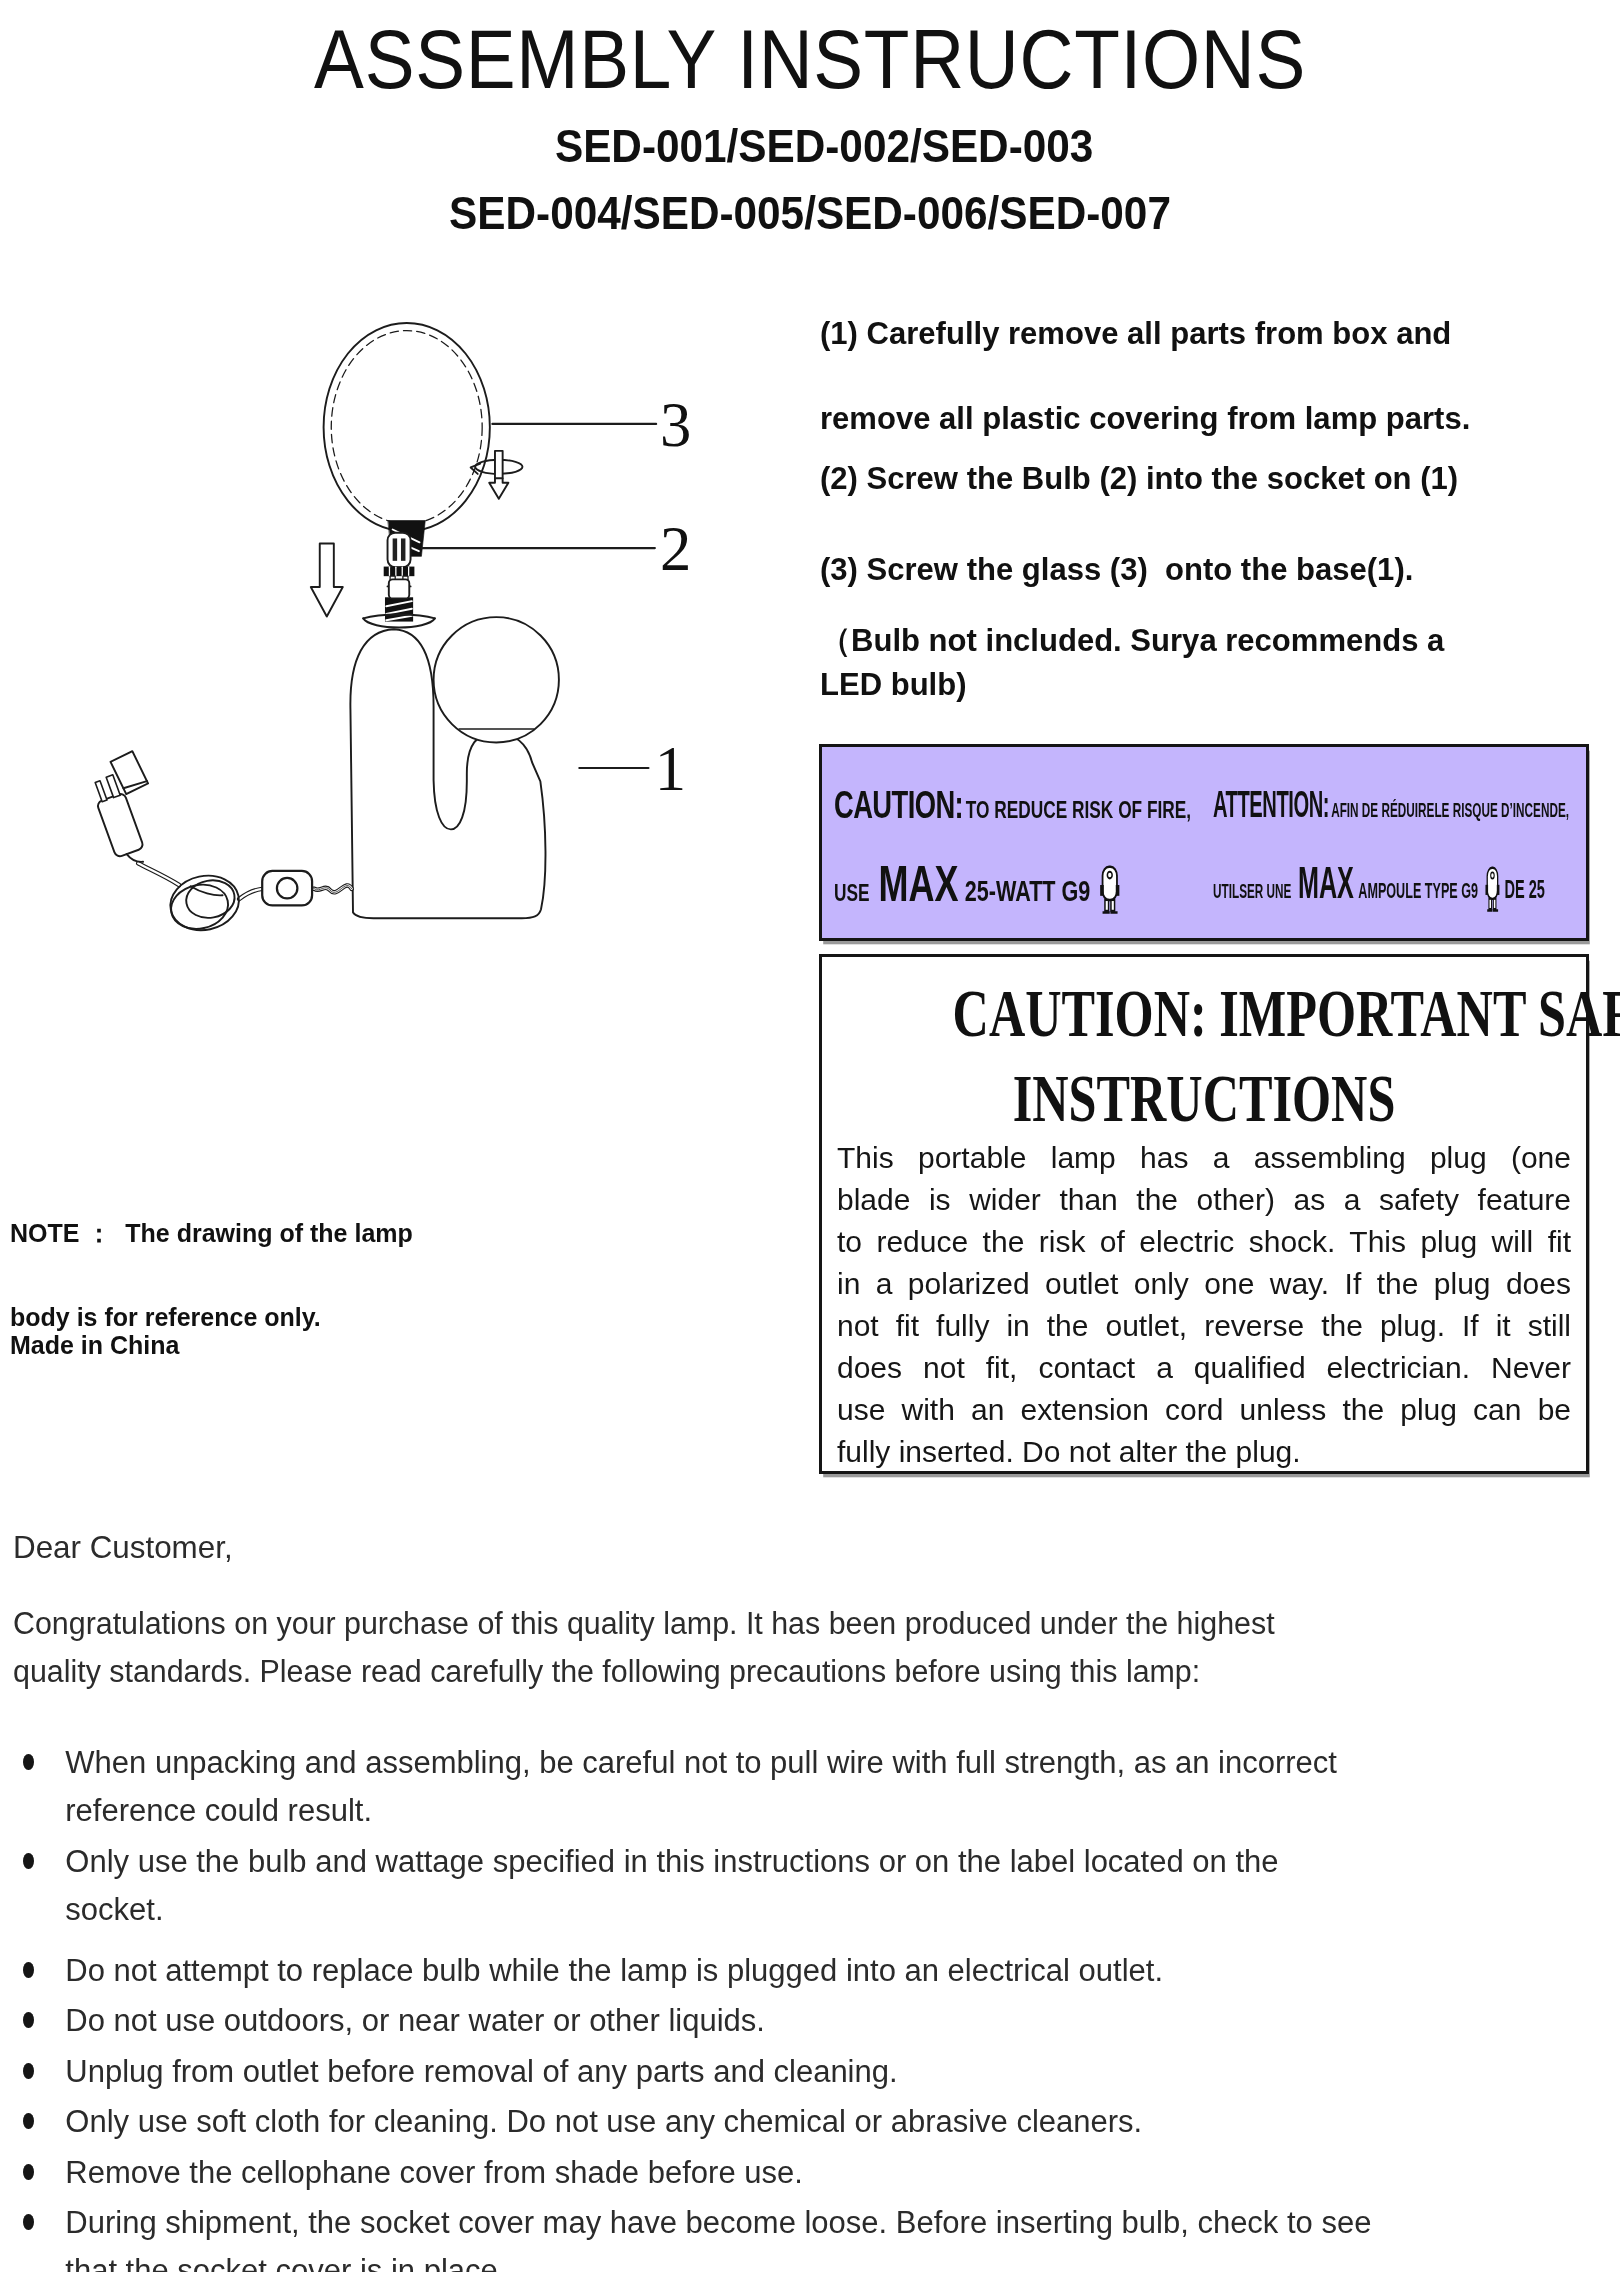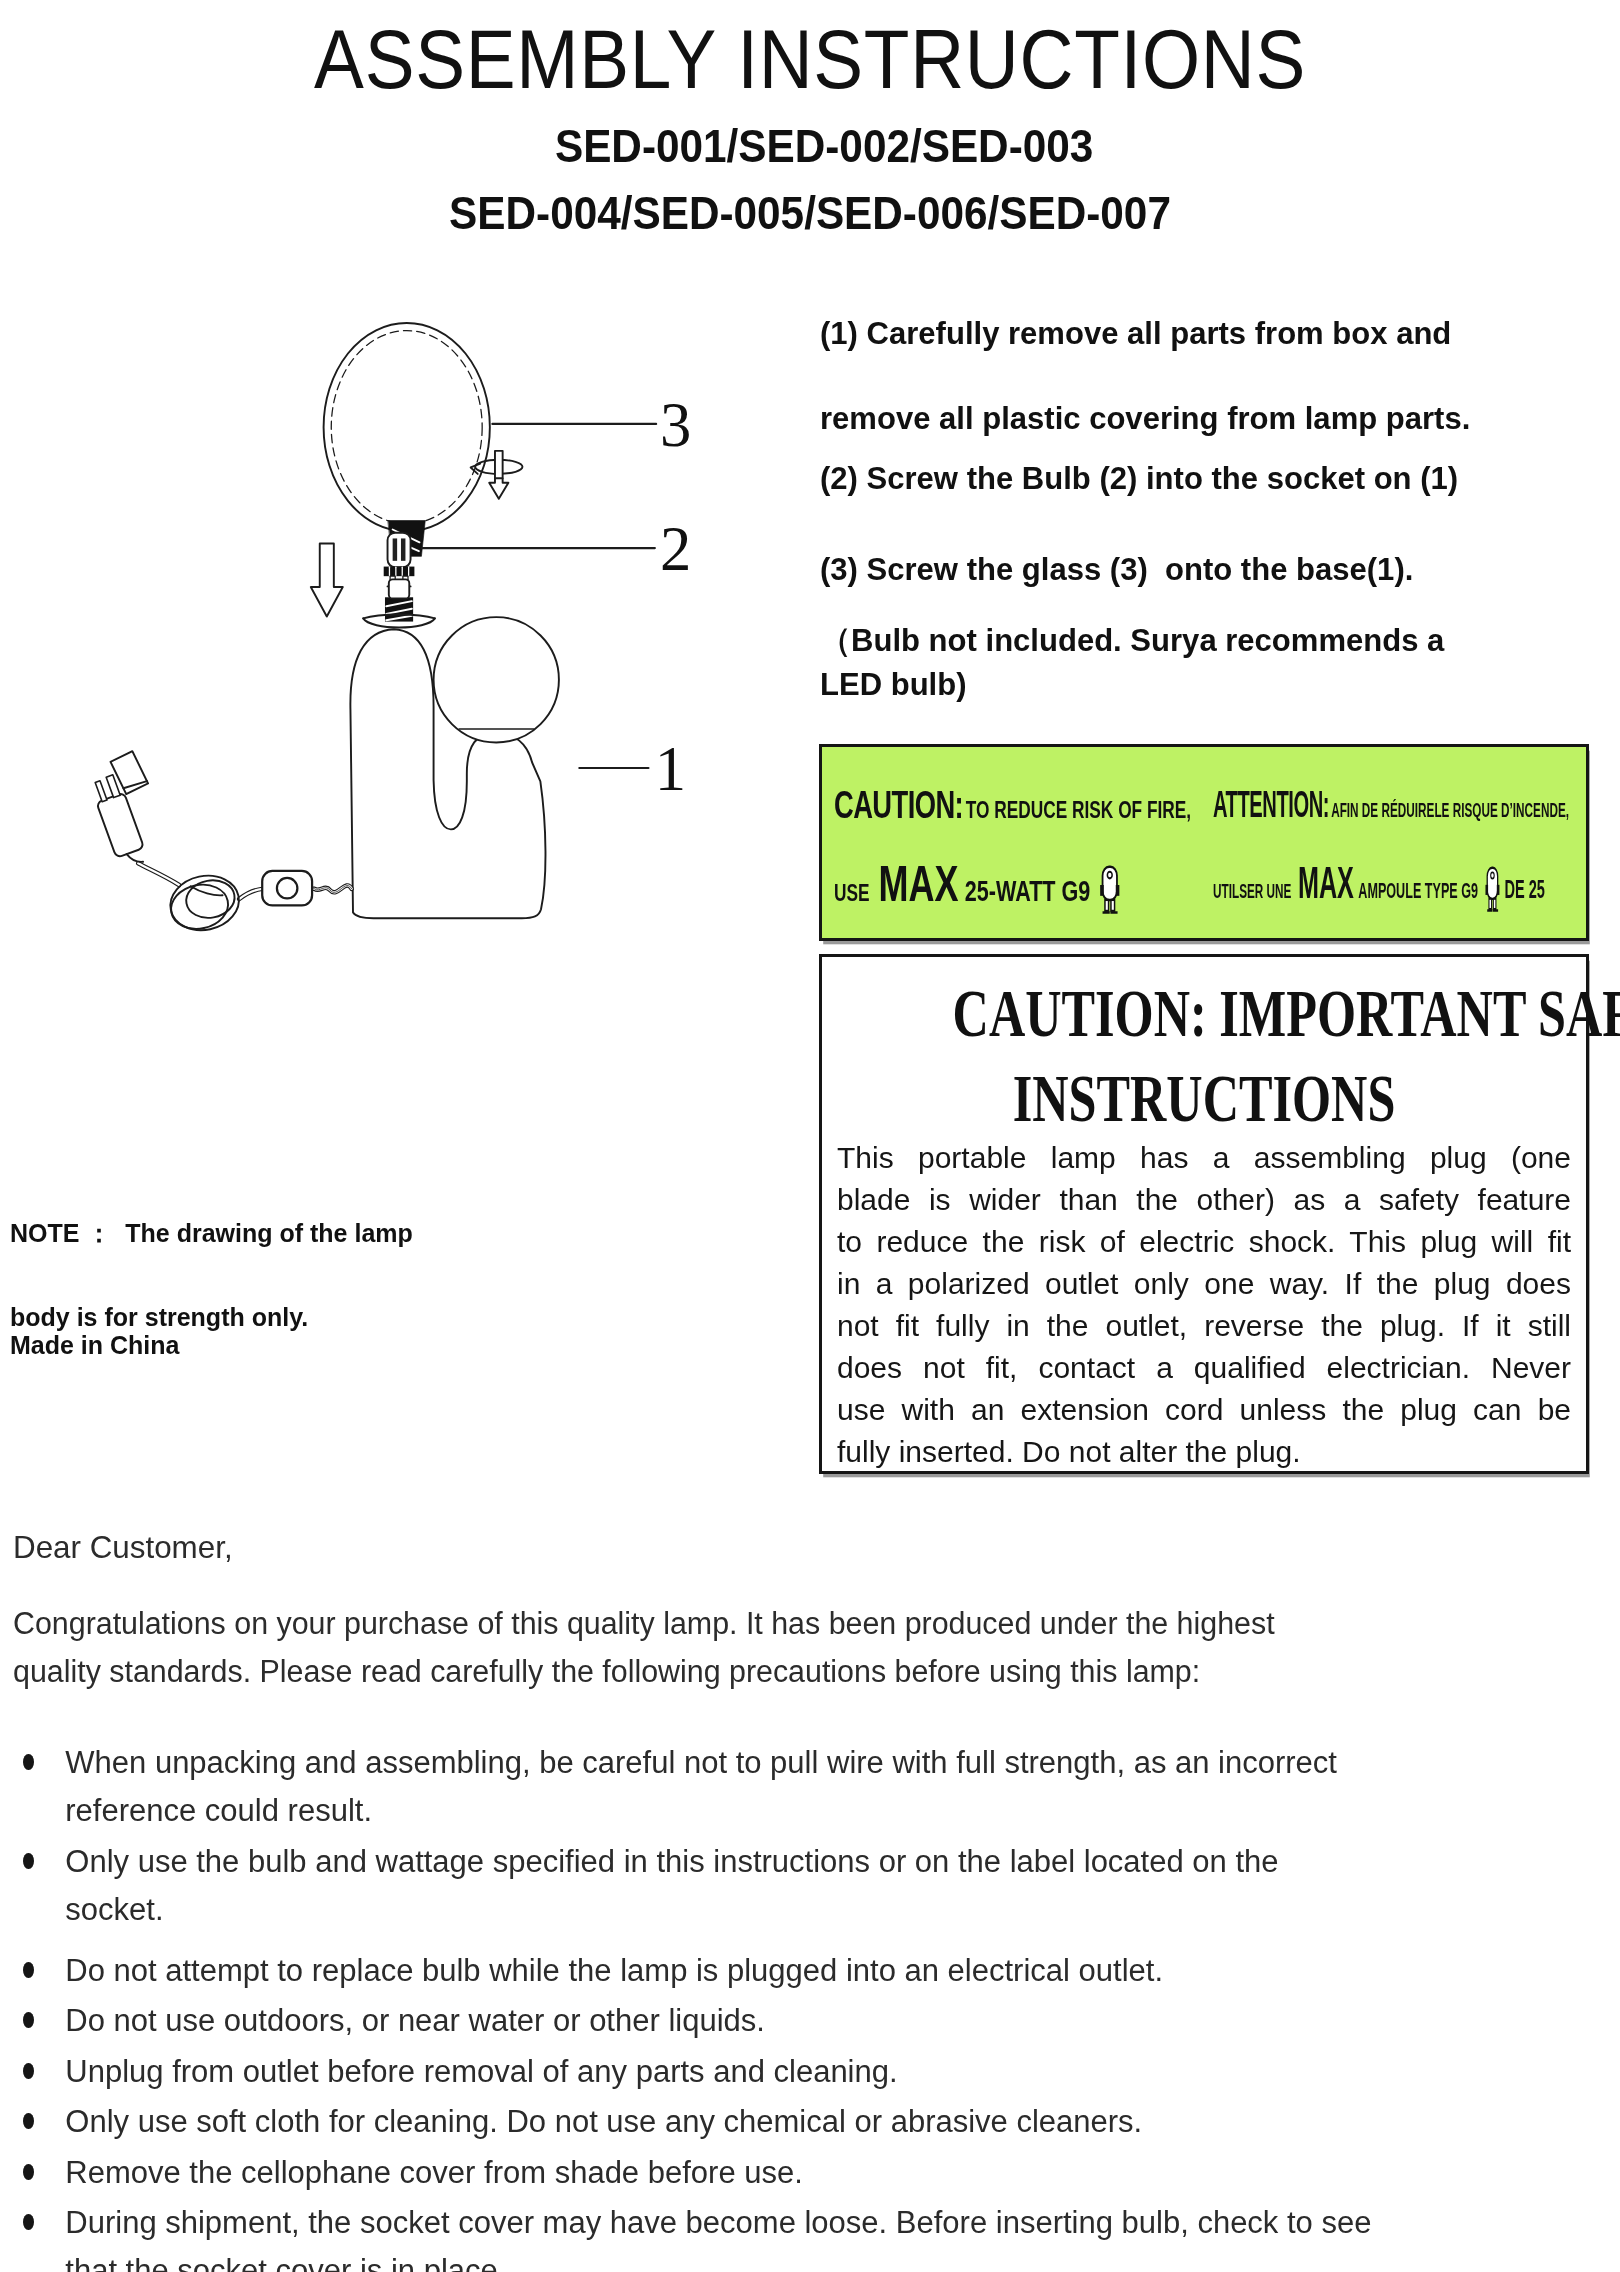--- a/index.html
+++ b/index.html
@@ -9,21 +9,21 @@
   .squeeze{display:inline-block;transform:scaleX(0.9);transform-origin:50% 50%;}
   .title{top:11.7px;font-size:83px;font-weight:normal;letter-spacing:0.8px;}
   .sub{font-size:47px;font-weight:bold;}
   .sub1{top:118px;padding-left:28px;}
   .sub2{top:185px;}
   .step{position:absolute;left:820px;font-size:32px;font-weight:bold;white-space:pre;
         transform:scaleX(0.97);transform-origin:0 0;}
   .note-line{position:absolute;left:10px;font-size:25px;font-weight:bold;white-space:pre;}
   
   .label-box{position:absolute;left:819px;top:744px;width:770px;height:197px;
-             border:3.3px solid #151515;box-sizing:border-box;background:#bef264;
+             border:3.3px solid #151515;box-sizing:border-box;background:#c4b5fd;
              box-shadow:2.5px 5px 0 -1.7px #9a9a9a;}
   .lab-col{position:absolute;top:6.7px;white-space:pre;transform-origin:0 0;}
   .lab-en{left:11.7px;width:533px;transform:scaleX(0.72);}
   .lab-fr{left:391px;width:666px;transform:scaleX(0.56);}
   .lab-row{display:flex;align-items:baseline;font-weight:bold;white-space:pre;}
   .cau-word{font-size:38px;letter-spacing:-0.8px;}
   .att-word{font-size:36px;letter-spacing:-0.8px;}
   .lab-s{font-size:24px;}
   .lab-fs{font-size:21px;}
   .lab-max{font-size:50px;line-height:47px;padding:0 5px;}
@@ -230,21 +230,21 @@
       <div class="jline">to reduce the risk of electric shock. This plug will fit</div>
       <div class="jline">in a polarized outlet only one way. If the plug does</div>
       <div class="jline">not fit fully in the outlet, reverse the plug. If it still</div>
       <div class="jline">does not fit, contact a qualified electrician. Never</div>
       <div class="jline">use with an extension cord unless the plug can be</div>
       <div class="jlast">fully inserted. Do not alter the plug.</div>
     </div>
   </div>
 
   <div class="note-line" style="top:1217px;">NOTE ：  The drawing of the lamp</div>
-  <div class="note-line" style="top:1303px;">body is for strength only.</div>
+  <div class="note-line" style="top:1303px;">body is for reference only.</div>
   <div class="note-line" style="top:1331px;">Made in China</div>
 
   <div class="letter-line" style="top:1529px;font-size:32px;">Dear Customer,</div>
   <div class="letter-line" style="top:1606px;">Congratulations on your purchase of this quality lamp. It has been produced under the highest</div>
   <div class="letter-line" style="top:1654px;">quality standards. Please read carefully the following precautions before using this lamp:</div>
 
   <div class="bullets">
     <div class="bullet">
         <span class="dot"></span>
       <div class="bl">When unpacking and assembling, be careful not to pull wire with full strength, as an incorrect</div>

